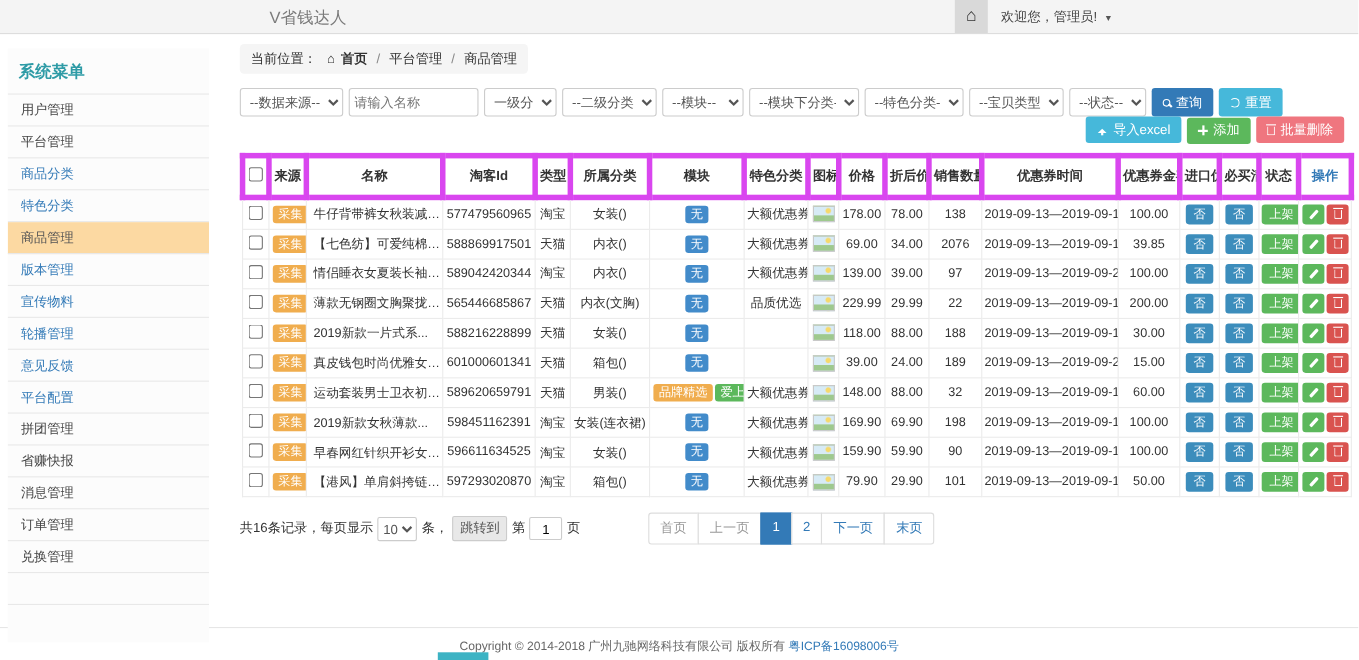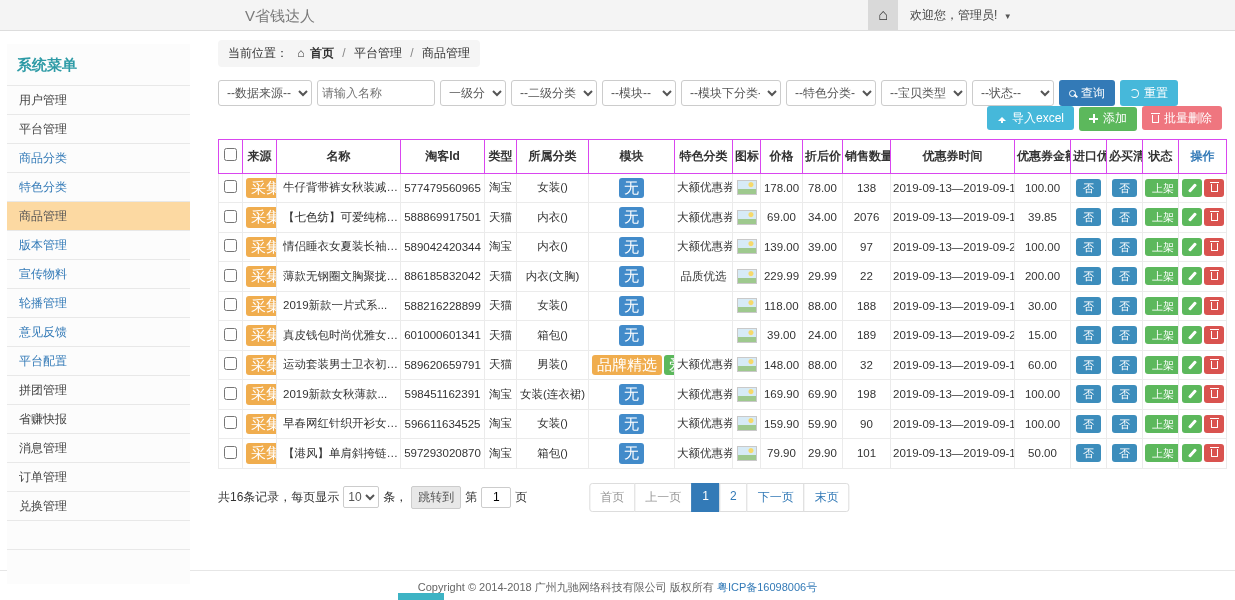--- a/index.html
+++ b/index.html
@@ -50,26 +50,26 @@
   .upload-icon::after { content:""; position:absolute; left:4px; top:7px; width:2px; height:3px; background:#fff; }
   .plus-icon { width:9px; height:9px; }
   .plus-icon::before { content:""; position:absolute; left:0; top:4px; width:9px; height:1.5px; background:#fff; }
   .plus-icon::after { content:""; position:absolute; left:4px; top:0; width:1.5px; height:9px; background:#fff; }
   .trash-icon { width:7px; height:8px; border:1px solid #fff; border-top:none; border-radius:0 0 1px 1px; margin-top:2px; }
   .trash-icon::before { content:""; position:absolute; top:-2px; left:-2px; width:9px; height:1px; background:#fff; }
   .pencil-icon { width:3px; height:10px; background:#fff; transform:rotate(42deg); border-radius:1px; }
 
   
   .grid { width:100%; border-collapse:collapse; table-layout:fixed; margin-top:8px; background:#fff; border:1px solid #ddd; }
-  .grid th { font-weight:bold; font-size:12px; padding:8px 2px; border:1px solid #d946ef; text-align:center; white-space:nowrap; overflow:hidden; }
+  .grid th { font-weight:bold; font-size:12px; padding:8px 2px; border:5px solid #d946ef; text-align:center; white-space:nowrap; overflow:hidden; }
   .grid td { font-size:11.5px; padding:4px 2px; border:1px solid #ebebeb; text-align:center; white-space:nowrap; overflow:hidden; color:#333; height:26px; }
   .grid td.c-name { text-align:left; text-overflow:ellipsis; padding-left:6px; }
   .grid .th-op { color:#337ab7; }
   .c-time { font-size:11px; }
-  .badge { display:inline-block; border-radius:3px; color:#fff; font-size:15px; padding:2px 5px; line-height:1.1; margin:0 1px; }
+  .badge { display:inline-block; border-radius:3px; color:#fff; font-size:11px; padding:2px 5px; line-height:1.1; margin:0 1px; }
   .bg-blue { background:#428bca; } .bg-orange { background:#f0ad4e; } .bg-green { background:#5cb85c; }
   .mini { display:inline-block; border-radius:3px; color:#fff; font-size:11px; padding:3px 7px; line-height:1.1; cursor:pointer; }
   .m-blue { background:#3c8dbc; } .m-green { background:#5cb85c; }
   .act { display:inline-flex; width:20px; height:18px; border:none; border-radius:3px; align-items:center; justify-content:center; cursor:pointer; margin:0 1px; position:relative; vertical-align:middle; }
   .act .ic { margin:0; }
   .a-green { background:#5cb85c; } .a-red { background:#d9534f; }
   .thumb { width:20px; height:15px; margin:0 auto; border:1px solid #c9c9c9;
            background: radial-gradient(circle at 72% 28%, #f6d96b 0 2px, transparent 3px),
                        linear-gradient(to top, #9ec98e 0 38%, #d7ebf6 38% 100%); }
 
@@ -142,21 +142,21 @@
 
   <div class="filterbar">
       <select class="f-select" style="width: 94px;"><option>--数据来源--</option></select>
       <input class="f-input" placeholder="请输入名称" style="width: 118px;">
       <select class="f-select" style="width: 66px;"><option>一级分类</option></select>
       <select class="f-select" style="width: 86px;"><option>--二级分类--</option></select>
       <select class="f-select" style="width: 74px;"><option>--模块--</option></select>
       <select class="f-select" style="width: 100px;"><option>--模块下分类--</option></select>
       <select class="f-select" style="width: 90px;"><option>--特色分类--</option></select>
       <select class="f-select" style="width: 86px;"><option>--宝贝类型--</option></select>
-      <select class="f-select" style="width: 82px;"><option>--状态--</option></select>
+      <select class="f-select" style="width: 70px;"><option>--状态--</option></select>
       <button class="btn btn-blue">
         <span class="ic search-icon"></span>
         <span>查询</span>
       </button>
       <button class="btn btn-teal">
         <span class="ic refresh-icon"></span>
         <span>重置</span>
       </button>
     </div>
 
@@ -290,21 +290,21 @@
           <td><button class="act a-green">
               <span class="ic pencil-icon"></span>
             </button><button class="act a-red">
               <span class="ic trash-icon"></span>
             </button></td>
         </tr>
         <tr>
           <td><input type="checkbox" style=""></td>
           <td><span class="badge bg-orange">采集</span></td>
           <td class="c-name">薄款无钢圈文胸聚拢性...</td>
-          <td>886185832042</td>
+          <td>565446685867</td>
           <td>天猫</td>
           <td>内衣(文胸)</td>
           <td class="c-module"><span class="badge bg-blue">无</span></td>
           <td>品质优选</td>
           <td>
             <div class="thumb"></div>
           </td>
           <td>229.99</td>
           <td>29.99</td>
           <td>22</td>

